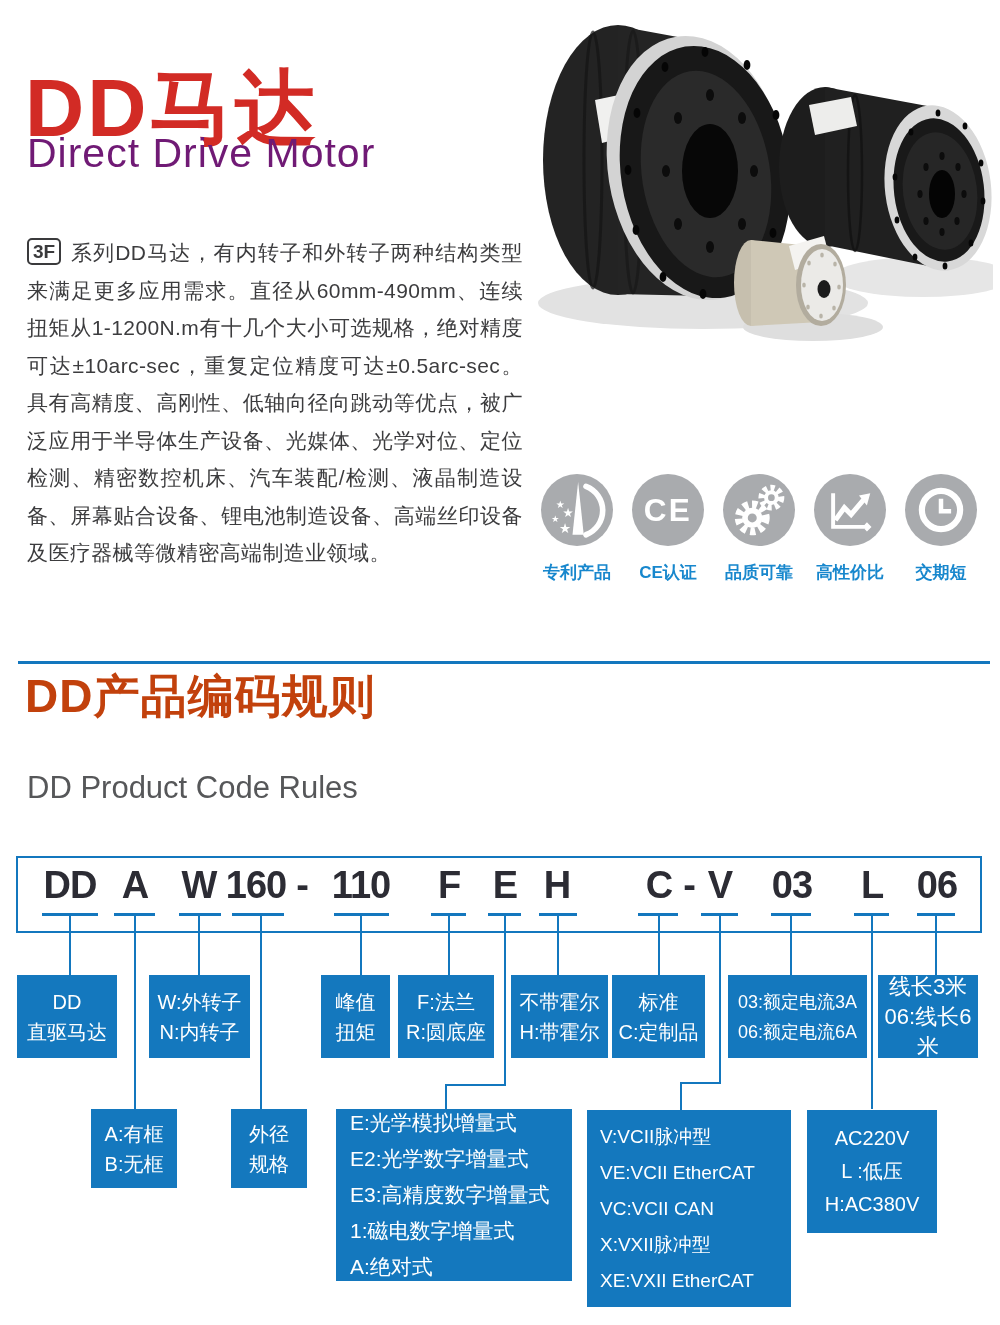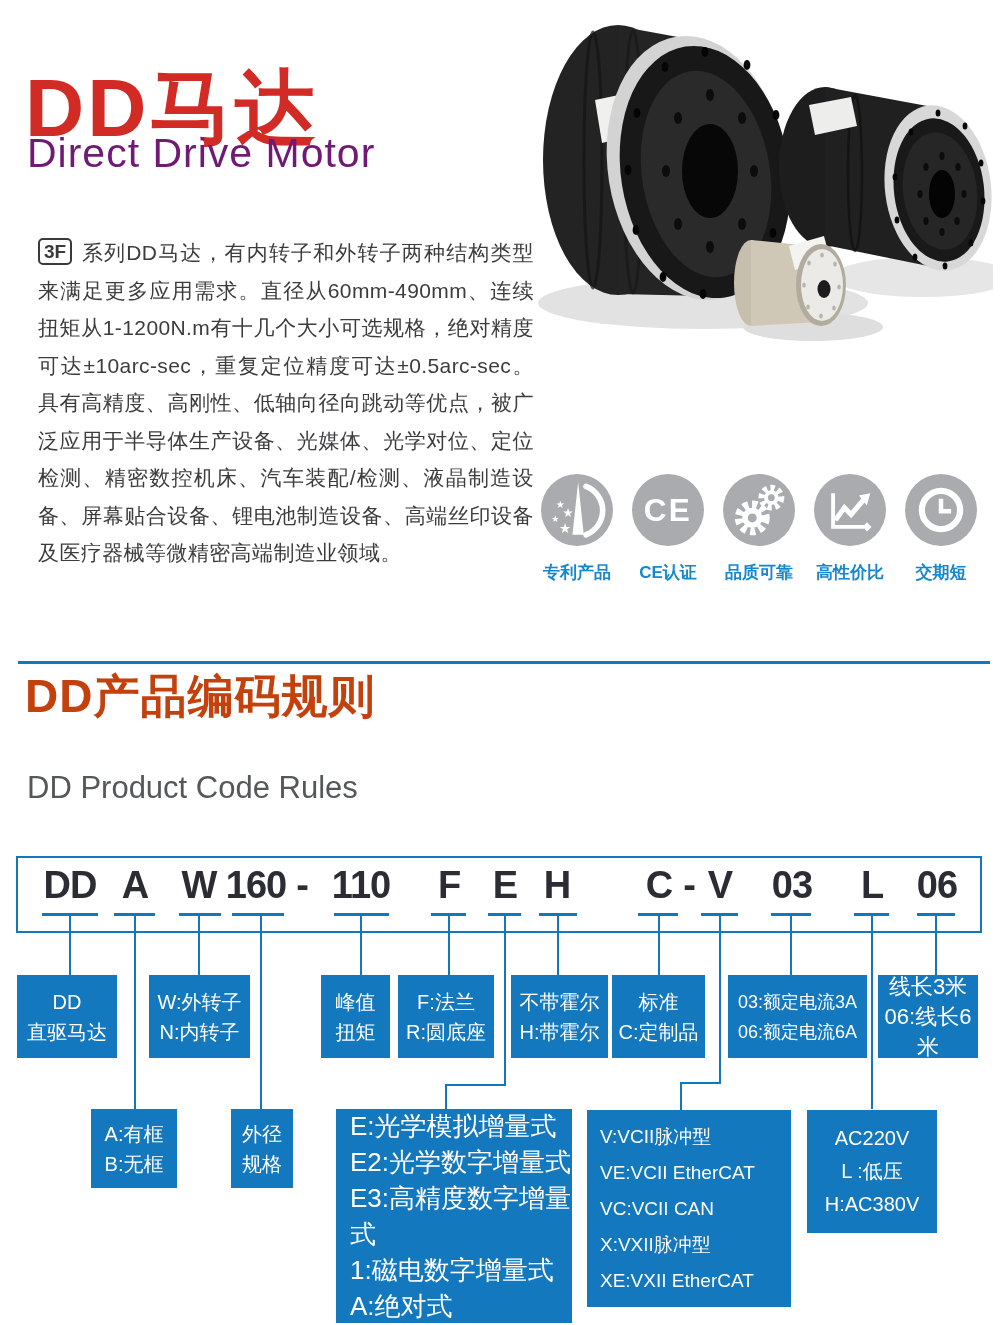--- a/index.html
+++ b/index.html
@@ -3,21 +3,21 @@
 <meta charset="utf-8">
 <style>
   html,body{margin:0;padding:0;background:#ffffff;}
   .page{position:relative;width:1000px;height:1325px;background:#fff;overflow:hidden;
         font-family:"Liberation Sans","DejaVu Sans",sans-serif;}
   
   .title-cn{position:absolute;left:25px;top:18px;font-size:82px;line-height:1.15;
             font-weight:bold;color:#d22b25;letter-spacing:3px;margin-top:43px;}
   .title-en{position:absolute;left:27px;top:130px;font-size:41px;color:#701a75;letter-spacing:1px;}
   .para{position:absolute;left:27px;top:234px;width:496px;font-size:21px;line-height:37.5px;
-        color:#3c3c3e;text-align:justify;letter-spacing:0.4px;margin-left:11px;}
+        color:#3c3c3e;text-align:justify;letter-spacing:0.4px;}
   .logo3f{display:inline-block;border:2.5px solid #3a3a3c;border-radius:5px;padding:0 4px;
           font-weight:bold;font-size:19px;line-height:23px;margin-right:9px;color:#3a3a3c;
           vertical-align:2px;letter-spacing:0;}
   
   .photo{position:absolute;left:533px;top:5px;width:460px;height:430px;}
   
   .feature{position:absolute;top:474px;width:96px;text-align:center;}
   .feature .ic{width:72px;height:72px;margin:0 auto;display:block;}
   .feature .lbl{margin-top:15px;font-size:17px;font-weight:bold;color:#1787cd;}
   
@@ -263,23 +263,23 @@
 H:带霍尔</div>
   <div class="bbox r1" style="left:612px;width:93px">标准
 C:定制品</div>
   <div class="bbox r1" style="left:728px;width:139px;font-size:18px">03:额定电流3A
 06:额定电流6A</div>
   <div class="bbox r1" style="left:878px;width:100px;font-size:22px">线长3米
 06:线长6米</div>
 
   <div class="bbox" style="left:91px;top:1109px;width:86px;height:79px">A:有框
 B:无框</div>
-  <div class="bbox" style="left:231px;top:1109px;width:62px;height:79px">外径
+  <div class="bbox" style="left:231px;top:1109px;width:76px;height:79px">外径
 规格</div>
-  <div class="bbox left" style="left:336px;top:1109px;width:222px;height:214px;padding-left:14px;font-size:26px">E:光学模拟增量式
+  <div class="bbox left" style="left:336px;top:1109px;width:222px;height:172px;padding-left:14px;font-size:21px">E:光学模拟增量式
 E2:光学数字增量式
 E3:高精度数字增量式
 1:磁电数字增量式
 A:绝对式</div>
   <div class="bbox left" style="left:587px;top:1110px;width:191px;height:197px;padding-left:13px;font-size:19px">V:VCII脉冲型
 VE:VCII EtherCAT
 VC:VCII CAN
 X:VXII脉冲型
 XE:VXII EtherCAT</div>
   <div class="bbox" style="left:807px;top:1110px;width:130px;height:123px;line-height:33px">AC220V

